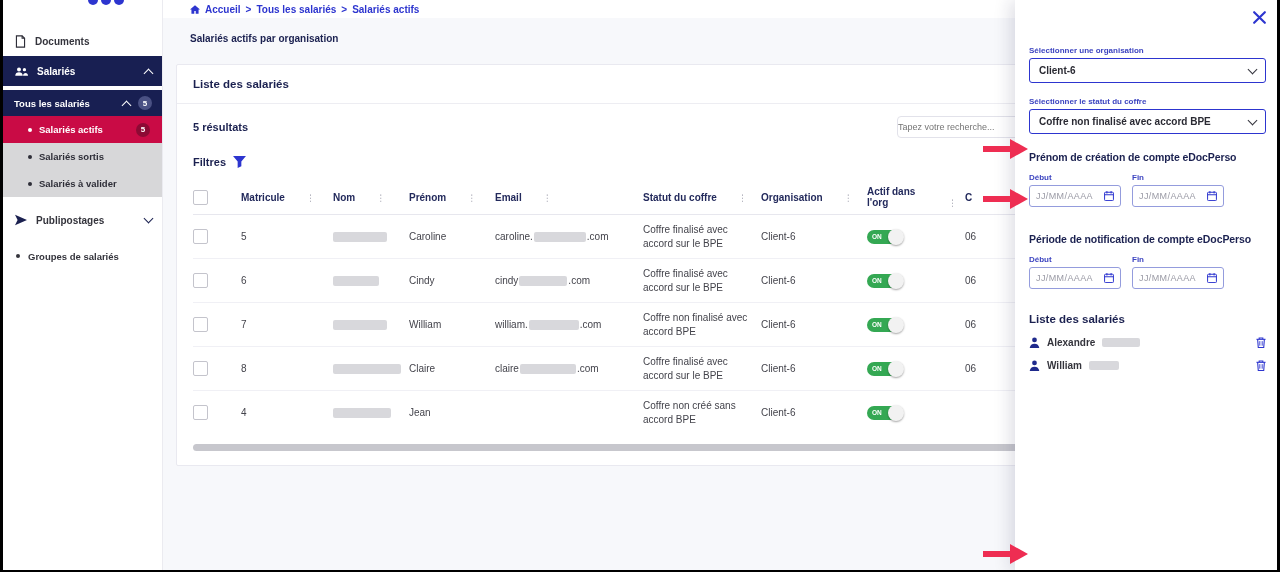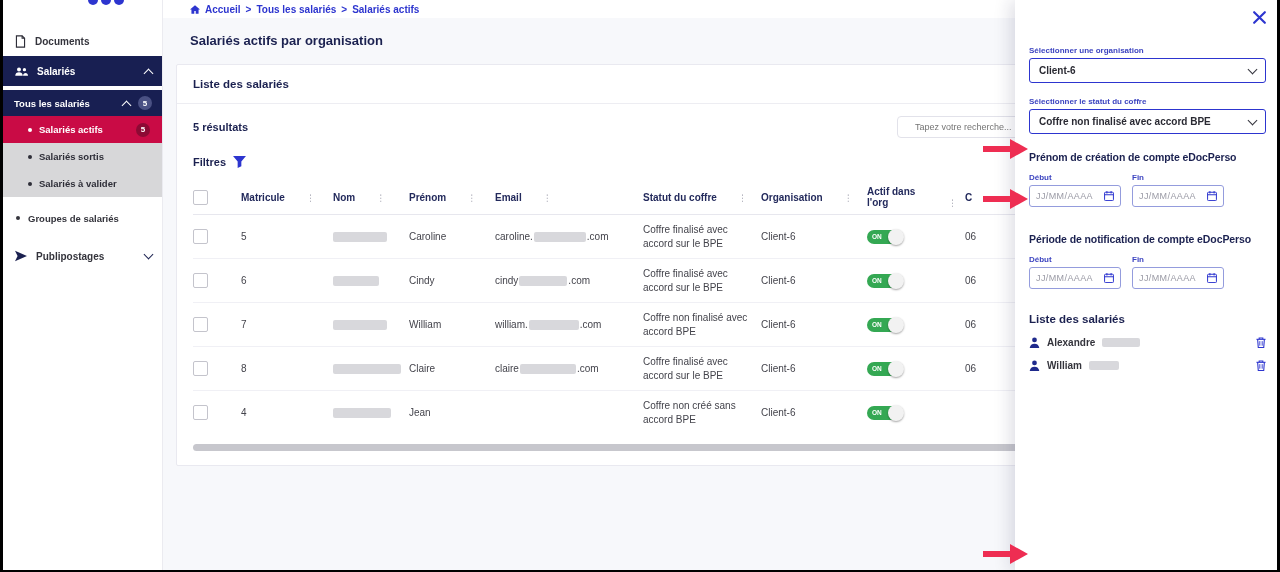--- a/index.html
+++ b/index.html
@@ -25,26 +25,26 @@
   .bullet{width:4px;height:4px;border-radius:50%;background:currentColor;flex:0 0 auto;}
   .chev{display:inline-block;width:6px;height:6px;border-right:1.8px solid currentColor;border-bottom:1.8px solid currentColor;}
   .chev.up{transform:rotate(-135deg);margin-top:4px;}
   .chev.down{transform:rotate(45deg);margin-bottom:3px;}
   .ml-auto{margin-left:auto;}
 
   
   .main{position:absolute;left:162px;top:0;right:0;height:100%;}
   .breadcrumb{height:18px;background:#fff;display:flex;align-items:center;gap:5px;padding-left:28px;font-size:10px;color:#2d35cf;font-weight:600;}
   .breadcrumb .current{font-weight:800;}
-  .page-title{margin:15px 17px 0 28px;font-size:13px;font-weight:800;color:#1b2150;}
+  .page-title{margin:15px 17px 0 28px;font-size:10px;font-weight:800;color:#1b2150;}
   .card{position:absolute;left:14px;top:64px;width:1080px;background:#fff;border:1px solid #e9e9f0;border-radius:2px;box-sizing:border-box;padding-bottom:6px;}
   .card-header{padding:13px 16px;font-size:11.5px;font-weight:800;color:#1b2150;border-bottom:1px solid #ededf2;}
   .results-row{display:flex;align-items:center;padding:12px 16px 8px;}
   .results{font-size:11px;font-weight:800;color:#1b2150;}
-  .search-input{margin-left:auto;margin-right:142px;width:200px;height:22px;border:1px solid #e2e2ea;border-radius:4px;font-size:9px;padding:0 17px;color:#555;outline:none;background:#fff;box-sizing:border-box;font-family:"Liberation Sans",sans-serif;}
+  .search-input{margin-left:auto;margin-right:142px;width:200px;height:22px;border:1px solid #e2e2ea;border-radius:4px;font-size:9px;padding:0 0;color:#555;outline:none;background:#fff;box-sizing:border-box;font-family:"Liberation Sans",sans-serif;}
   .filters-row{display:flex;align-items:flex-end;gap:7px;padding:10px 16px 12px;font-size:11px;font-weight:800;color:#1b2150;}
   .table{margin:0 16px;}
   .trow{display:grid;grid-template-columns:48px 92px 76px 86px 148px 118px 106px 98px 1fr;align-items:center;min-height:43px;border-bottom:1px solid #f0f0f5;font-size:10px;color:#43434b;}
   .trow.thead{min-height:34px;font-weight:700;color:#232a5c;border-bottom:1px solid #e7e7ee;}
   .col{display:flex;align-items:flex-end;gap:21px;padding-right:8px;}
   .sort{color:#9a9aa8;font-size:9px;font-weight:400;}
   .checkbox{width:13px;height:13px;border:1.5px solid #c4c4cc;border-radius:2px;background:#fff;cursor:pointer;}
   .redact{display:inline-block;height:10px;border-radius:2px;background:#d8d8dc;}
   .email-cell{display:flex;align-items:center;gap:1px;padding-right:8px;}
   .statut{line-height:1.35;padding-right:12px;}
@@ -126,33 +126,33 @@
       <div class="subnav-item">
         <span class="bullet"></span>
         <span>Salariés sortis</span>
       </div>
       <div class="subnav-item">
         <span class="bullet"></span>
         <span>Salariés à valider</span>
       </div>
     </div>
 
-    <div class="nav-item" style="padding-left:16px;font-size:9.5px;font-weight:600;margin-top:6px">
-      <span class="bullet" style="background:#34343c"></span>
-      <span>Groupes de salariés</span>
-    </div>
-
     <div class="nav-item" style="margin-top:8px">
       <span style="line-height:0">
         <svg viewBox="0 0 16 14" width="14" height="12">
             <path d="M1 1l14 6-14 6 3-6z" fill="#1b2150"></path>
           </svg>
       </span>
       <span>Publipostages</span>
       <span class="chev down ml-auto" style="color:#1b2150"></span>
+    </div>
+
+    <div class="nav-item" style="padding-left:16px;font-size:9.5px;font-weight:600;margin-top:6px">
+      <span class="bullet" style="background:#34343c"></span>
+      <span>Groupes de salariés</span>
     </div>
   </aside>
 
   <div class="main">
     <div class="breadcrumb">
       <span style="line-height:0">
         <svg viewBox="0 0 14 12" width="10" height="9">
             <path d="M7 0L0 6h2v6h4V8h2v4h4V6h2z" fill="#2d35cf"></path>
           </svg>
       </span>

